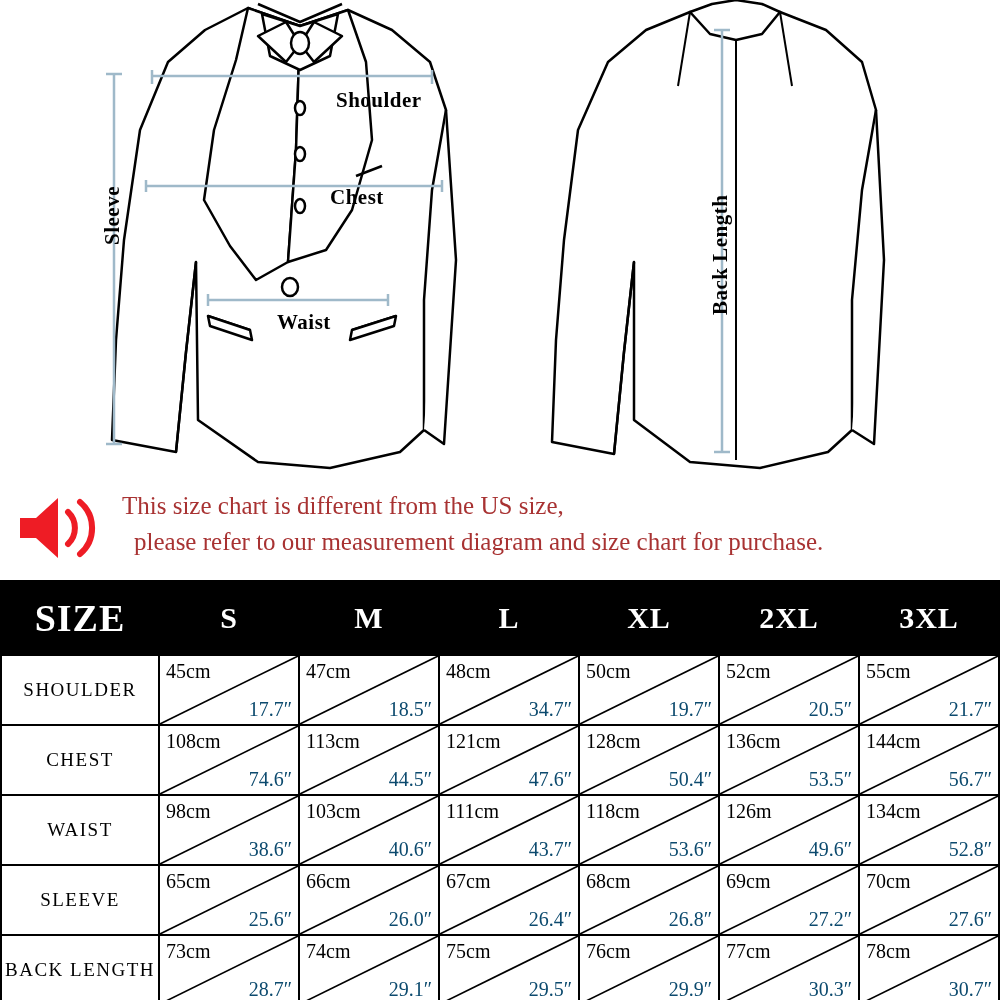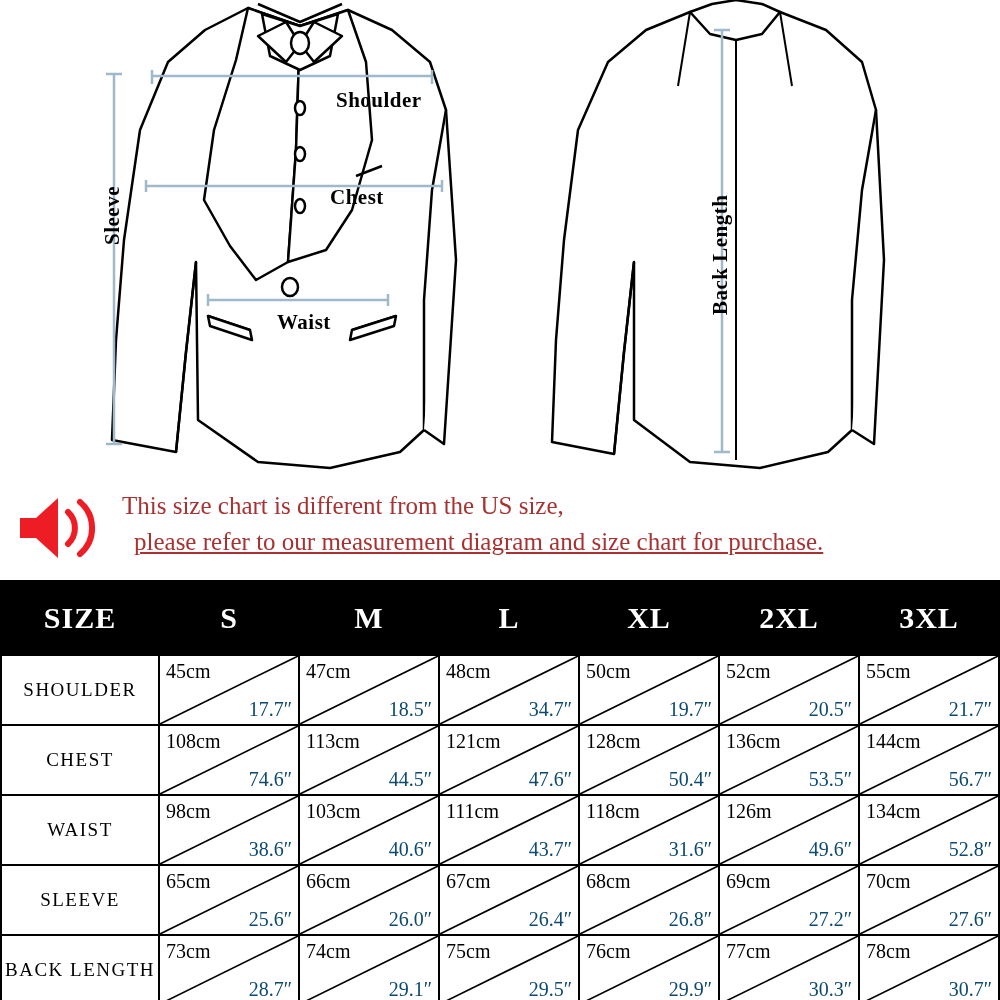--- a/index.html
+++ b/index.html
@@ -58,21 +58,21 @@
   .notice-text {
     position: absolute;
     left: 122px;
     top: 8px;
     width: 876px;
     color: #a83232;
     font-family: "Liberation Serif", serif;
     font-size: 25px;
     line-height: 1.45;
   }
-  .notice-text .line2 { padding-left: 12px; display: block; text-decoration: underline; }
+  .notice-text .line2 { padding-left: 12px; display: block; }
 
   
   .size-table {
     border-collapse: collapse;
     width: 1000px;
     table-layout: fixed;
     font-family: "Liberation Serif", serif;
   }
   .size-table th, .size-table td {
     border: 2px solid #000;
@@ -82,21 +82,21 @@
   .size-table thead th {
     background: #000;
     color: #fff;
     font-size: 30px;
     font-weight: bold;
     height: 72px;
     text-align: center;
     letter-spacing: 1px;
   }
   .size-table thead th.first-col {
-    font-size: 30px;
+    font-size: 38px;
   }
   .row-head {
     text-align: center;
     font-size: 19px;
     font-weight: normal;
     letter-spacing: 1.5px;
     color: #000;
     background: #fff;
     height: 68px;
   }
@@ -365,21 +365,21 @@
             <line x1="0" y1="100" x2="100" y2="0" stroke="#000" stroke-width="1.6" vector-effect="non-scaling-stroke"></line>
           </svg>
           <span class="cm">111cm</span>
           <span class="inch">43.7″</span>
         </td>
         <td class="val">
           <svg class="slash" viewBox="0 0 100 100" preserveAspectRatio="none">
             <line x1="0" y1="100" x2="100" y2="0" stroke="#000" stroke-width="1.6" vector-effect="non-scaling-stroke"></line>
           </svg>
           <span class="cm">118cm</span>
-          <span class="inch">31.6″</span>
+          <span class="inch">53.6″</span>
         </td>
         <td class="val">
           <svg class="slash" viewBox="0 0 100 100" preserveAspectRatio="none">
             <line x1="0" y1="100" x2="100" y2="0" stroke="#000" stroke-width="1.6" vector-effect="non-scaling-stroke"></line>
           </svg>
           <span class="cm">126m</span>
           <span class="inch">49.6″</span>
         </td>
         <td class="val">
           <svg class="slash" viewBox="0 0 100 100" preserveAspectRatio="none">

